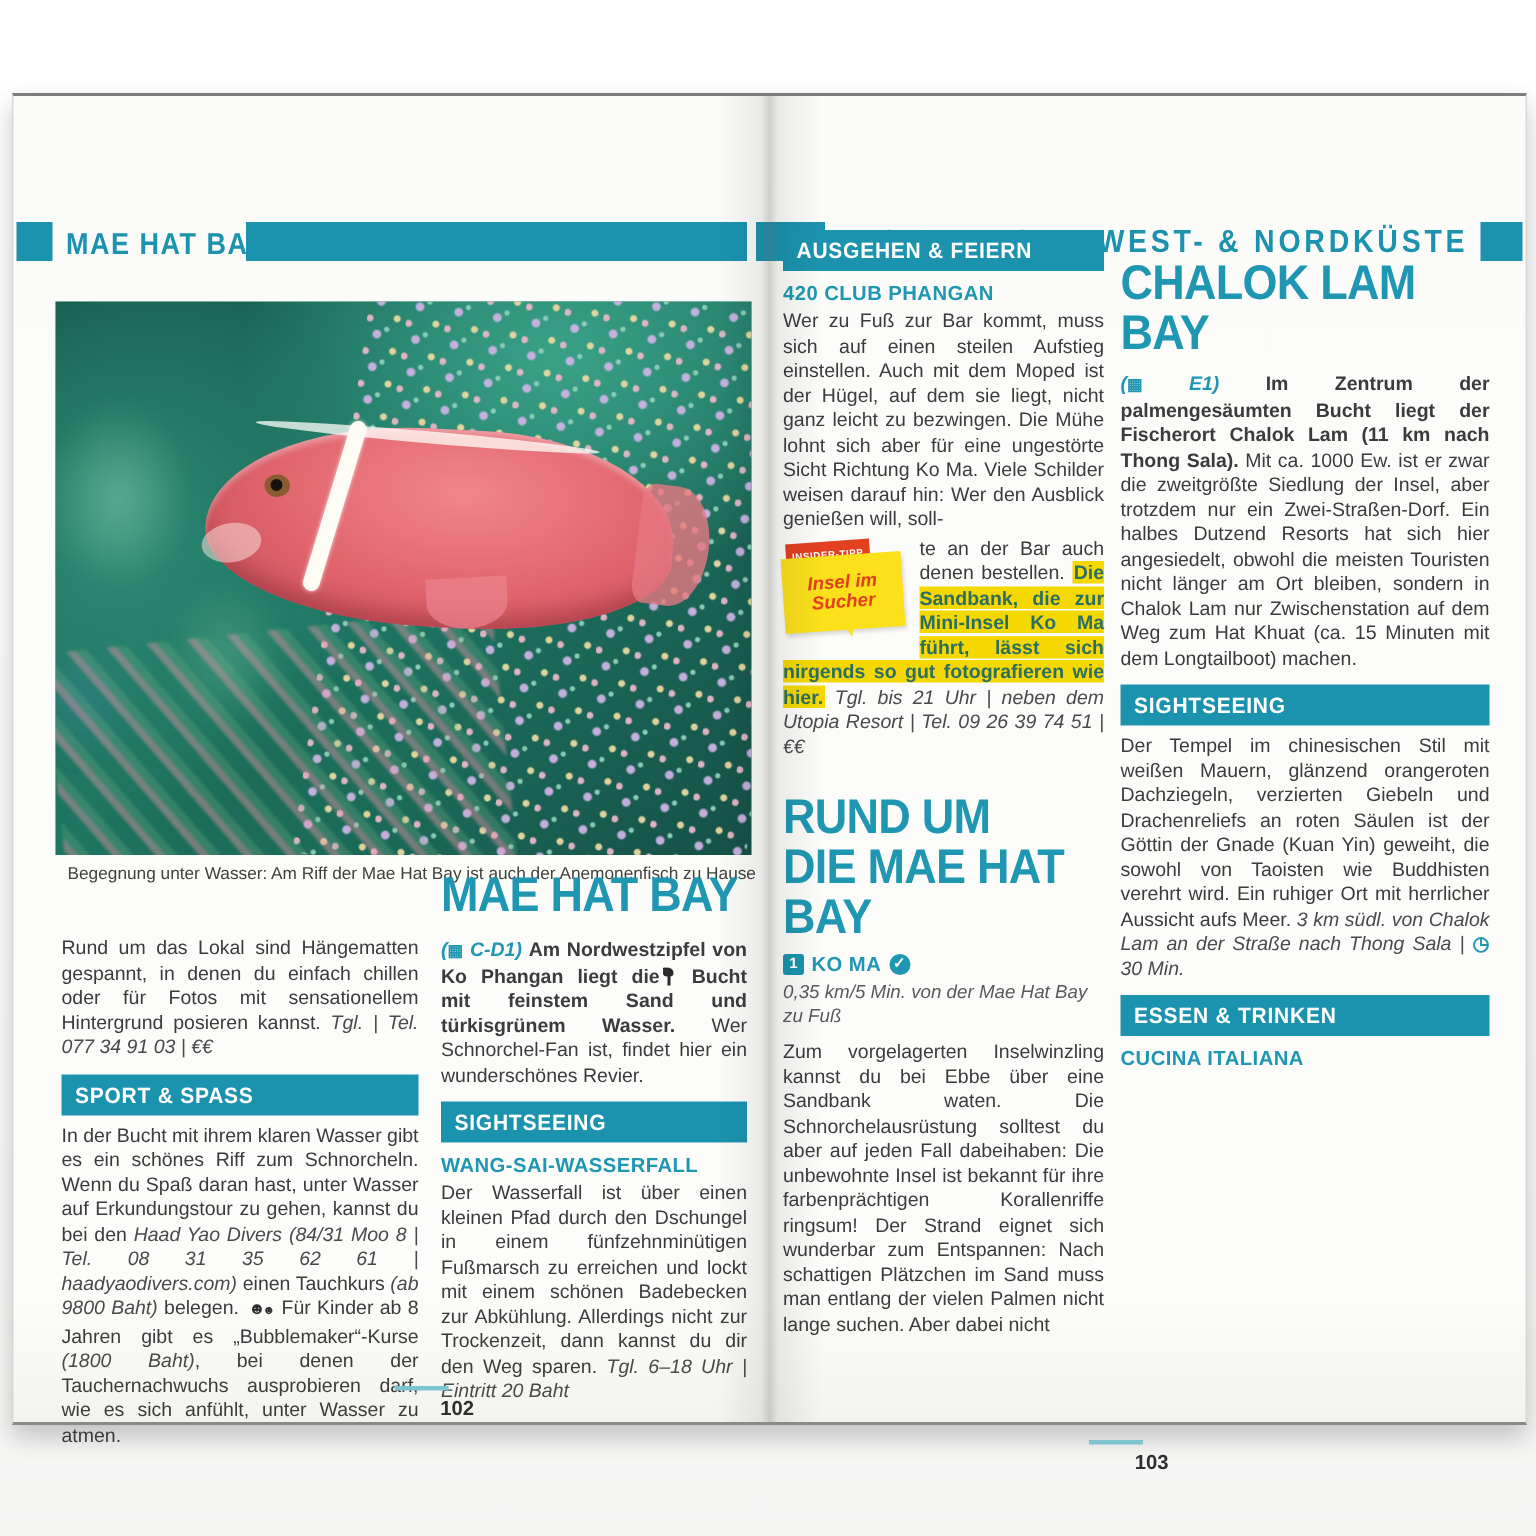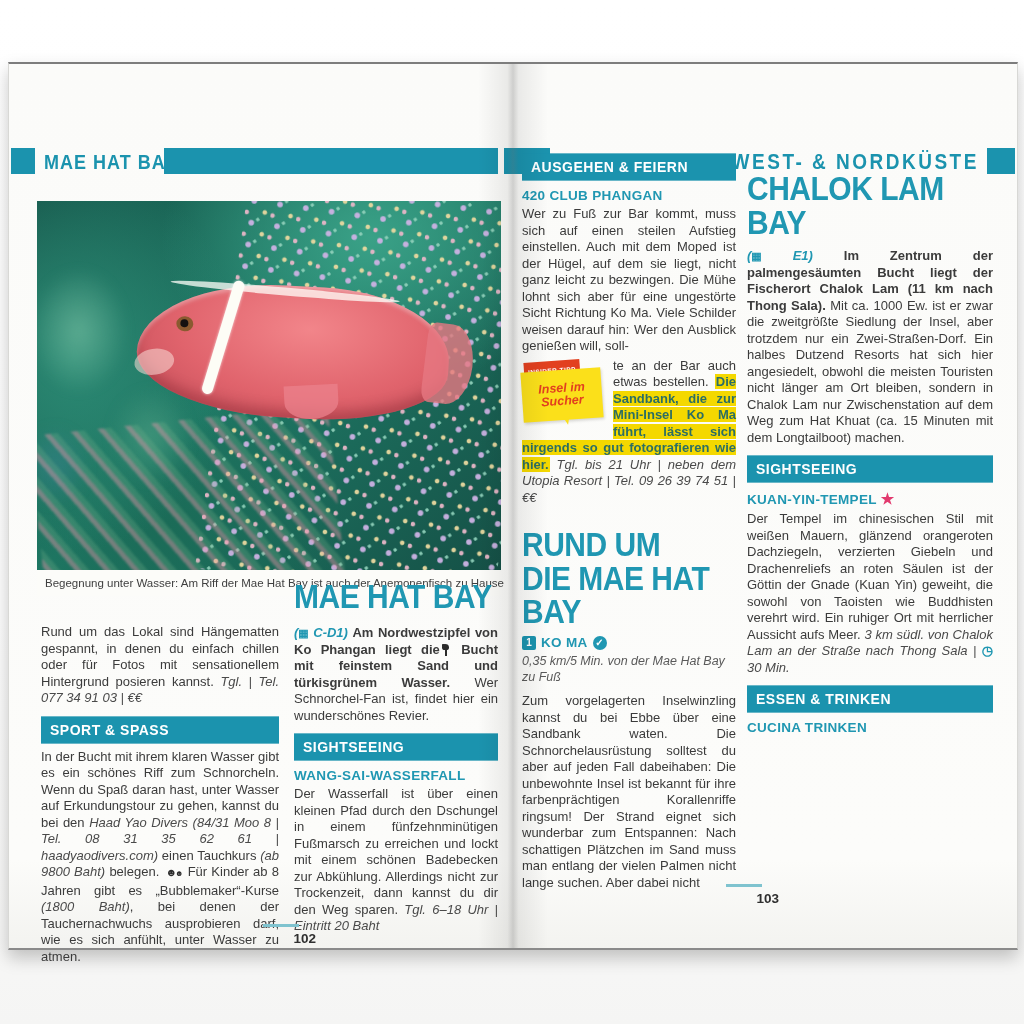--- a/index.html
+++ b/index.html
@@ -169,21 +169,21 @@
 
   <div class="col" style="left:513px;top:80px;width:214px;">
     <div class="secbar">AUSGEHEN &amp; FEIERN</div>
     <div class="subhead">420 CLUB PHANGAN</div>
     <p><span><span>Wer zu Fuß zur Bar kommt, muss sich auf einen steilen Aufstieg einstellen. Auch mit dem Moped ist der Hügel, auf dem sie liegt, nicht ganz leicht zu bezwingen. Die Mühe lohnt sich aber für eine ungestörte Sicht Richtung Ko Ma. Viele Schilder weisen darauf hin: Wer den Ausblick genießen will, soll-</span></span></p>
     <p>
       <span class="insider-badge">
         <span class="insider-tag">INSIDER-TIPP</span>
         <span class="insider-bubble">Insel im Sucher</span>
       </span>
-      <span><span>te an der Bar auch etwas bestellen. </span><span class="run-hl">Die Sandbank, die zur Mini-Insel Ko Ma führt, lässt sich nirgends so gut fotografieren wie hier.</span><span> </span><span class="run-detail">Tgl. bis 21 Uhr | neben dem Utopia Resort | Tel. 09 26 39 74 51 | €€</span></span>
+      <span><span>te an der Bar auch denen bestellen. </span><span class="run-hl">Die Sandbank, die zur Mini-Insel Ko Ma führt, lässt sich nirgends so gut fotografieren wie hier.</span><span> </span><span class="run-detail">Tgl. bis 21 Uhr | neben dem Utopia Resort | Tel. 09 26 39 74 51 | €€</span></span>
     </p>
     <div class="h1" style="margin-top:22px;">
       <div>RUND UM</div>
       <div>DIE MAE HAT</div>
       <div>BAY</div>
     </div>
     <div class="poi-line">
       <span class="num-badge">1</span>
       <span class="poi-name">KO MA</span>
       <span class="check-icon"></span>
@@ -192,29 +192,28 @@
     <p><span><span>Zum vorgelagerten Inselwinzling kannst du bei Ebbe über eine Sandbank waten. Die Schnorchelausrüstung solltest du aber auf jeden Fall dabeihaben: Die unbewohnte Insel ist bekannt für ihre farbenprächtigen Korallenriffe ringsum! Der Strand eignet sich wunderbar zum Entspannen: Nach schattigen Plätzchen im Sand muss man entlang der vielen Palmen nicht lange suchen. Aber dabei nicht</span></span></p>
   </div>
 
   <div class="col" style="left:738px;top:76px;width:246px;">
     <div class="h1" style="margin-top:32px;">
       <div>CHALOK LAM</div>
       <div>BAY</div>
     </div>
     <p><span><span class="run-mapref">(</span><span class="run-mapref ic map-icon"></span><span class="run-mapref"> E1) </span><span class="run-b">Im Zentrum der palmengesäumten Bucht liegt der Fischerort Chalok Lam (11 km nach Thong Sala).</span><span> Mit ca. 1000 Ew. ist er zwar die zweitgrößte Siedlung der Insel, aber trotzdem nur ein Zwei-Straßen-Dorf. Ein halbes Dutzend Resorts hat sich hier angesiedelt, obwohl die meisten Touristen nicht länger am Ort bleiben, sondern in Chalok Lam nur Zwischenstation auf dem Weg zum Hat Khuat (ca. 15 Minuten mit dem Longtailboot) machen.</span></span></p>
     <div class="secbar">SIGHTSEEING</div>
-    <div class="subhead"><span>KUAN-YIN-TEMPEL</span><span class="star-icon">★</span></div>
     <p><span><span>Der Tempel im chinesischen Stil mit weißen Mauern, glänzend orangeroten Dachziegeln, verzierten Giebeln und Drachenreliefs an roten Säulen ist der Göttin der Gnade (Kuan Yin) geweiht, die sowohl von Taoisten wie Buddhisten verehrt wird. Ein ruhiger Ort mit herrlicher Aussicht aufs Meer. </span><span class="run-detail">3 km südl. von Chalok Lam an der Straße nach Thong Sala | </span><span class="ic duration-icon"></span><span class="run-detail"> 30 Min.</span></span></p>
     <div class="secbar">ESSEN &amp; TRINKEN</div>
-    <div class="subhead">CUCINA TRINKEN</div>
+    <div class="subhead">CUCINA ITALIANA</div>
   </div>
 
   <div class="footer" style="left:237px;top:860px;">
     <div class="rule"></div>
     <div class="pnum">102</div>
   </div>
-  <div class="footer" style="left:700px;top:820px;">
+  <div class="footer" style="left:700px;top:896px;">
     <div class="rule"></div>
     <div class="pnum">103</div>
   </div>
 
   <div class="fold"></div>
 </div>
 
 </body></html>

